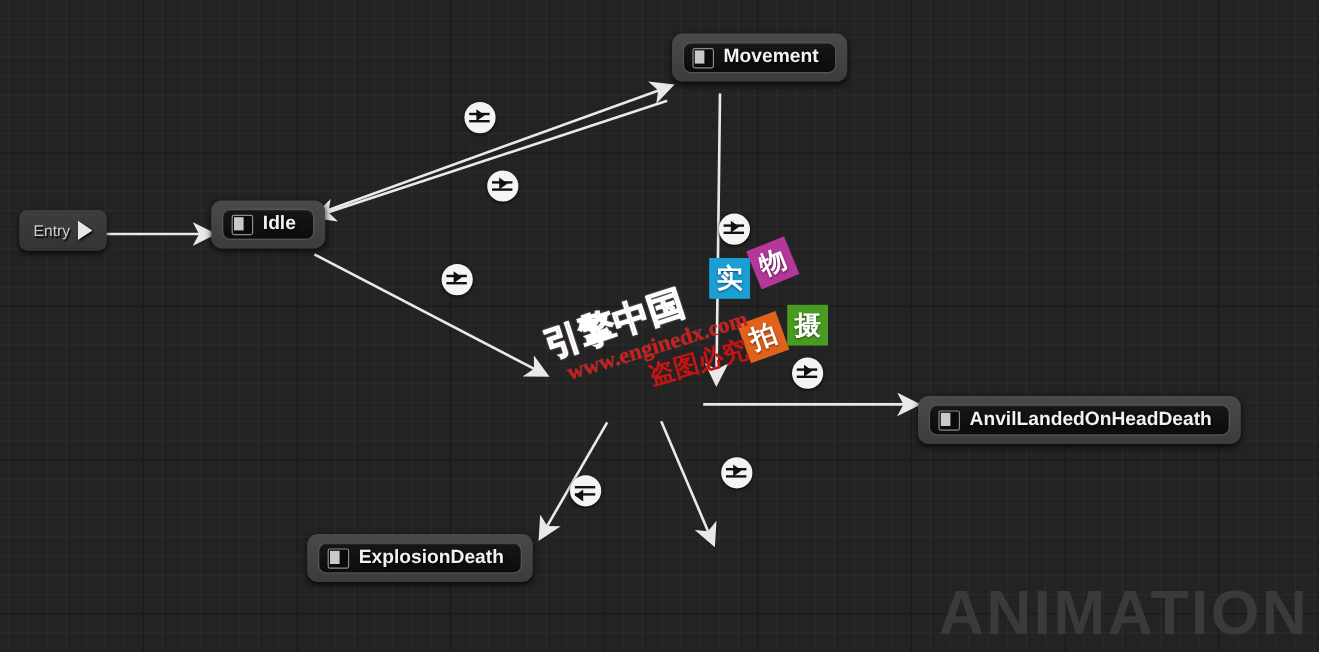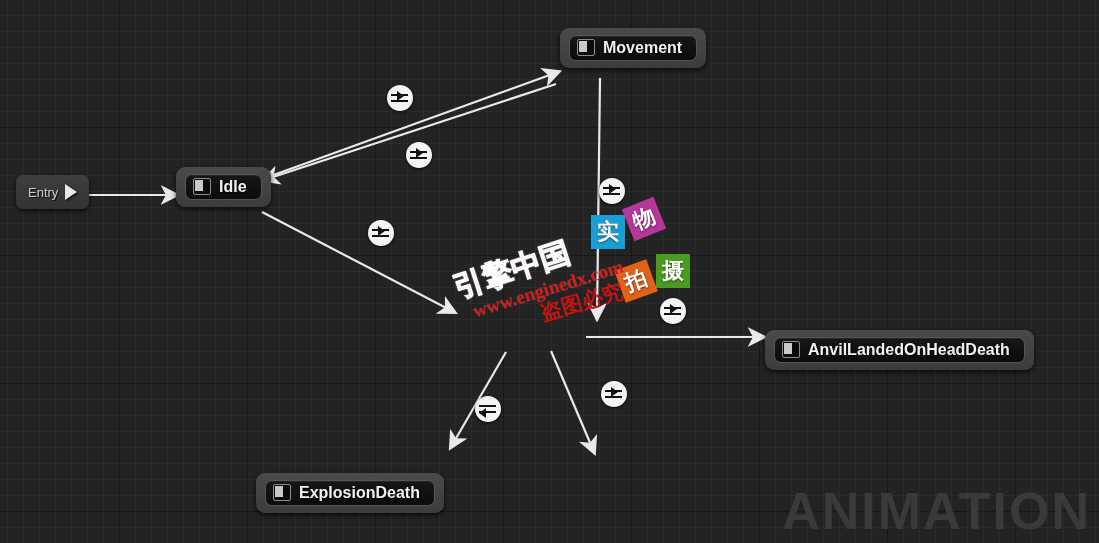--- a/index.html
+++ b/index.html
@@ -35,21 +35,21 @@
 
   
   .node{
     position:absolute;
     border-radius:9px;
     padding:7px 9px;
     background:linear-gradient(#4a4a4a,#3c3c3c);
     box-shadow:0 2px 5px rgba(0,0,0,.75);
   }
   .node-inner{
-    display:flex;align-items:flex-start;gap:8px;
+    display:flex;align-items:flex-end;gap:8px;
     background:linear-gradient(#161616,#0c0c0c);
     border:1px solid #555;
     border-radius:7px;
     padding:3px 14px 3px 7px;
     box-shadow:inset 0 1px 0 rgba(255,255,255,.07);
   }
   .node-label{
     color:#f2f2f2;font-size:16px;font-weight:bold;
     text-shadow:1px 1px 2px #000;white-space:nowrap;
   }
@@ -184,21 +184,21 @@
   </div>
 
 
   <div class="node" style="left:765px;top:330px;">
     <div class="node-inner">
       <span class="state-icon"></span>
       <span class="node-label">AnvilLandedOnHeadDeath</span>
     </div>
   </div>
 
-  <div class="node" style="left:256px;top:445px;margin-top:28px;">
+  <div class="node" style="left:256px;top:445px;">
     <div class="node-inner">
       <span class="state-icon"></span>
       <span class="node-label">ExplosionDeath</span>
     </div>
   </div>
 
 
   <div class="trans" style="left:387px;top:85px;">
       <i class="bar-top"></i>
       <i class="bar-bot"></i>

